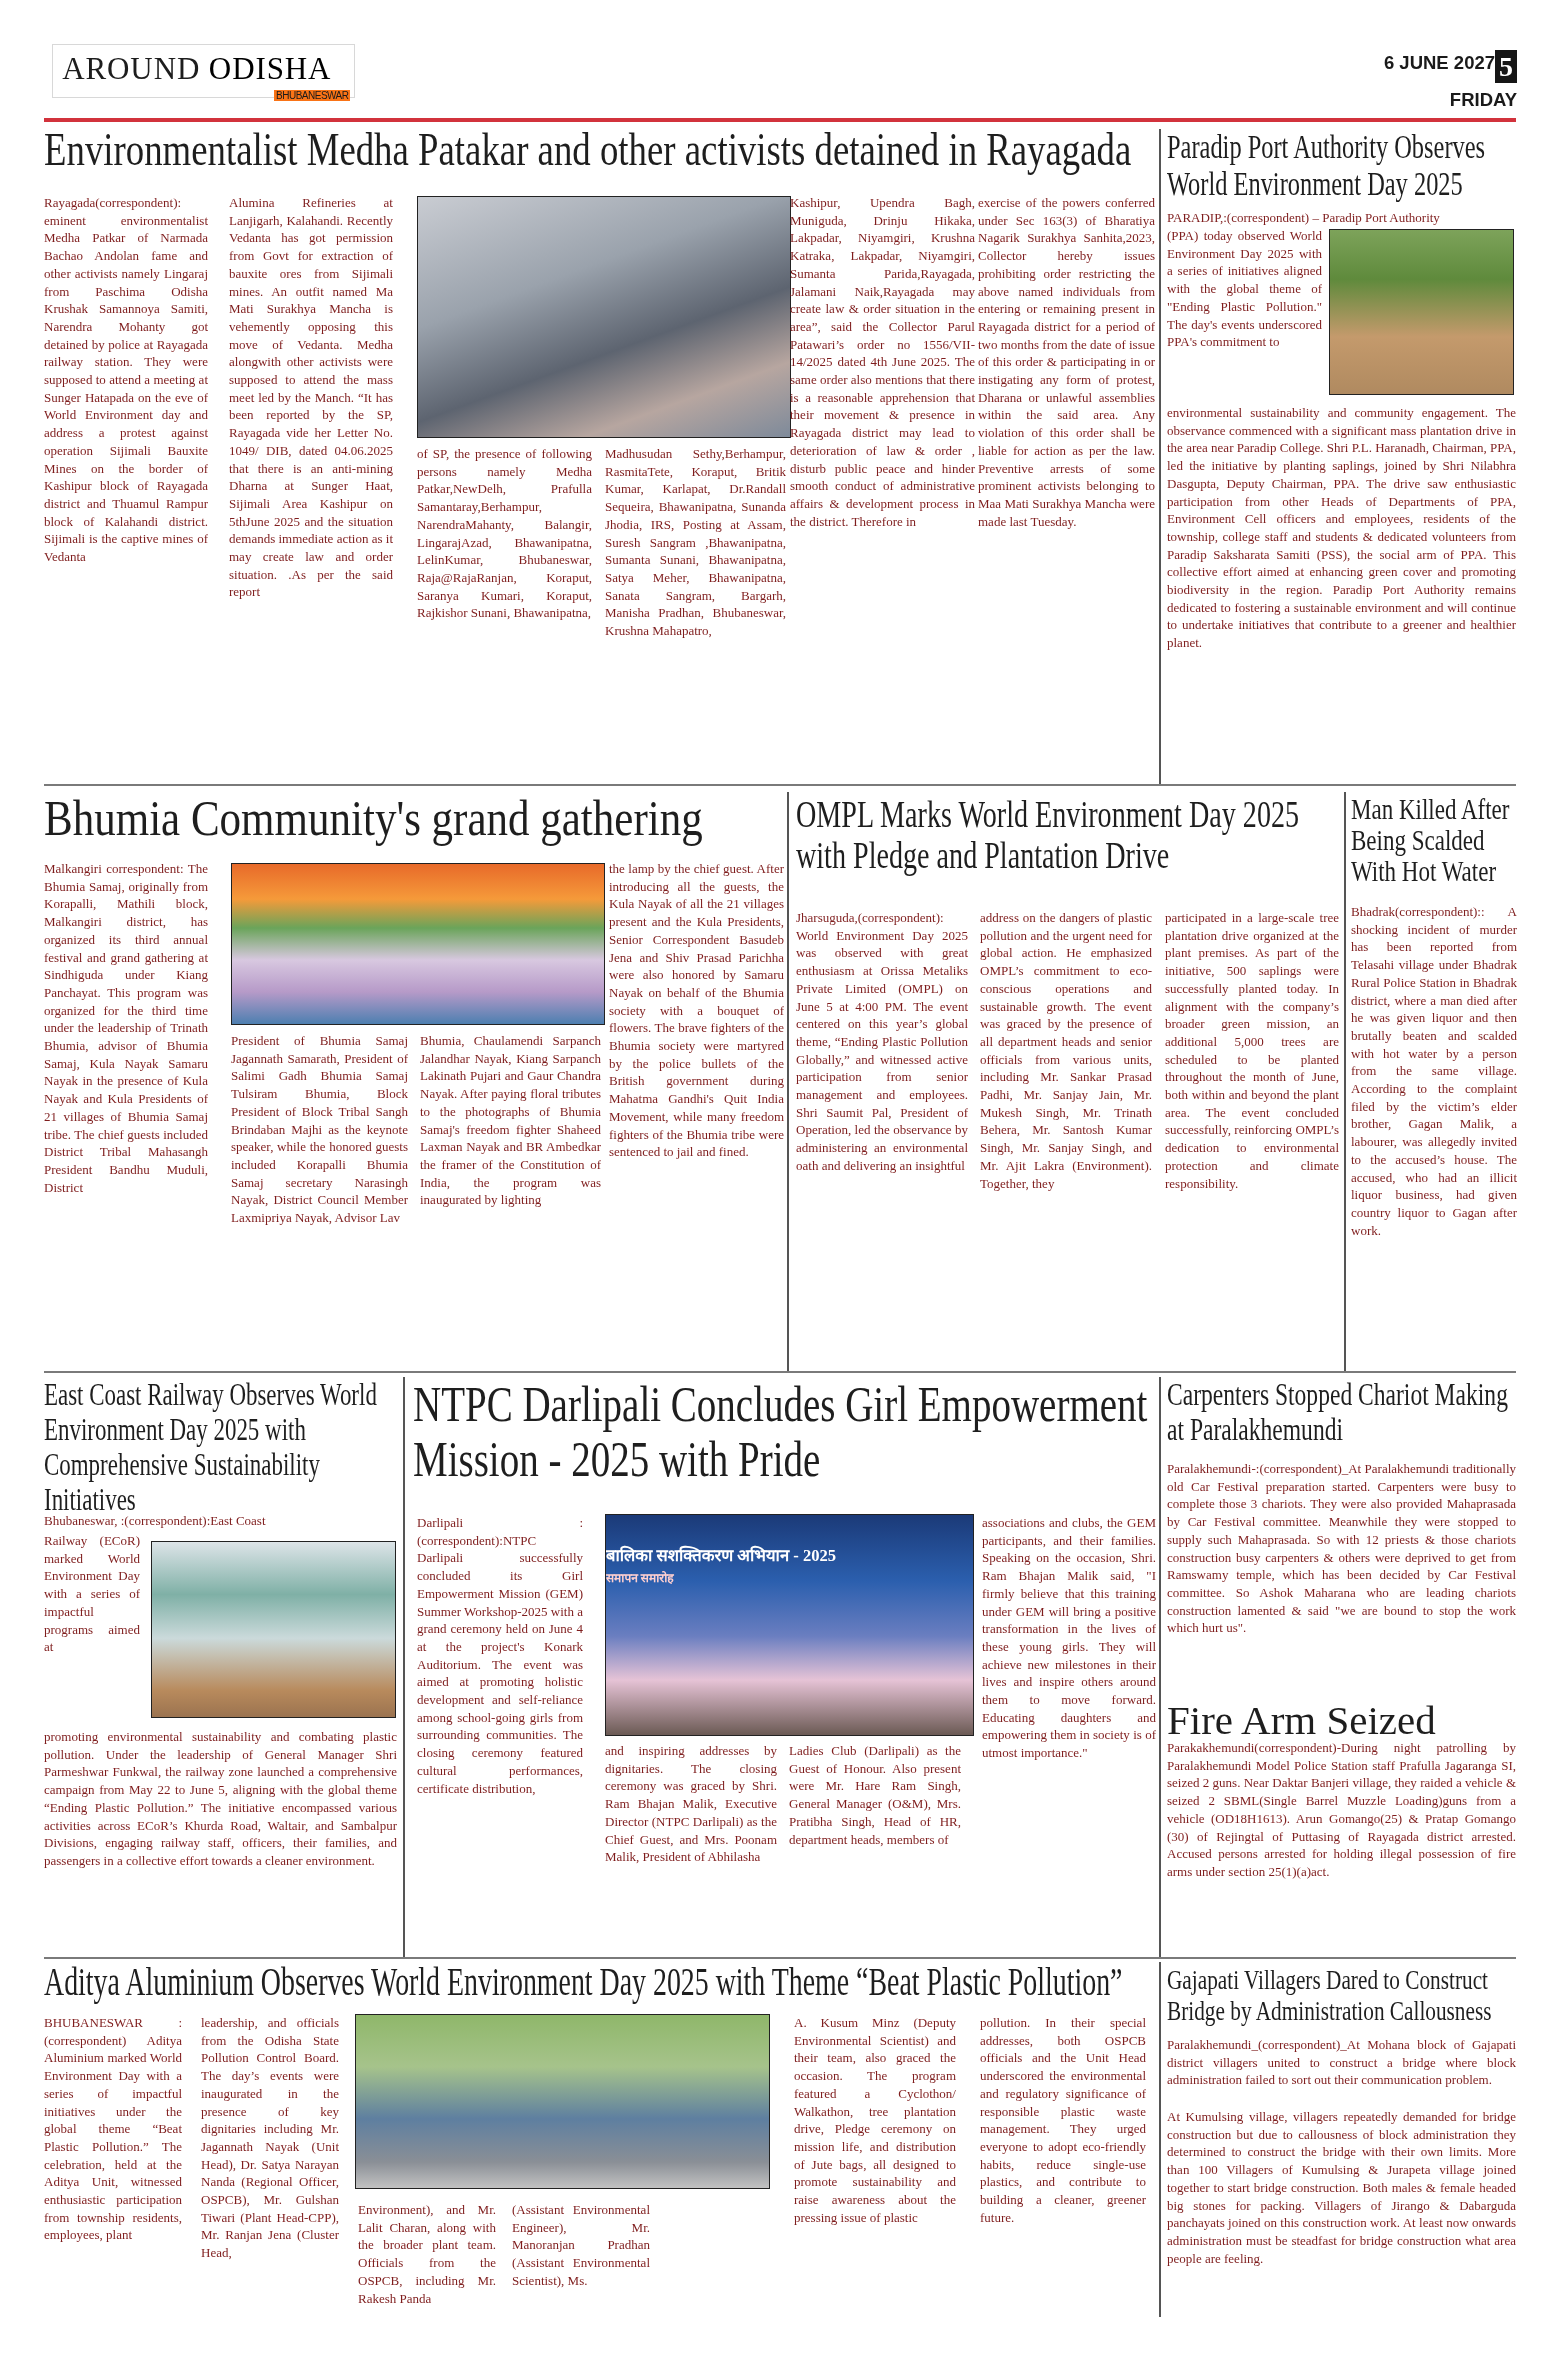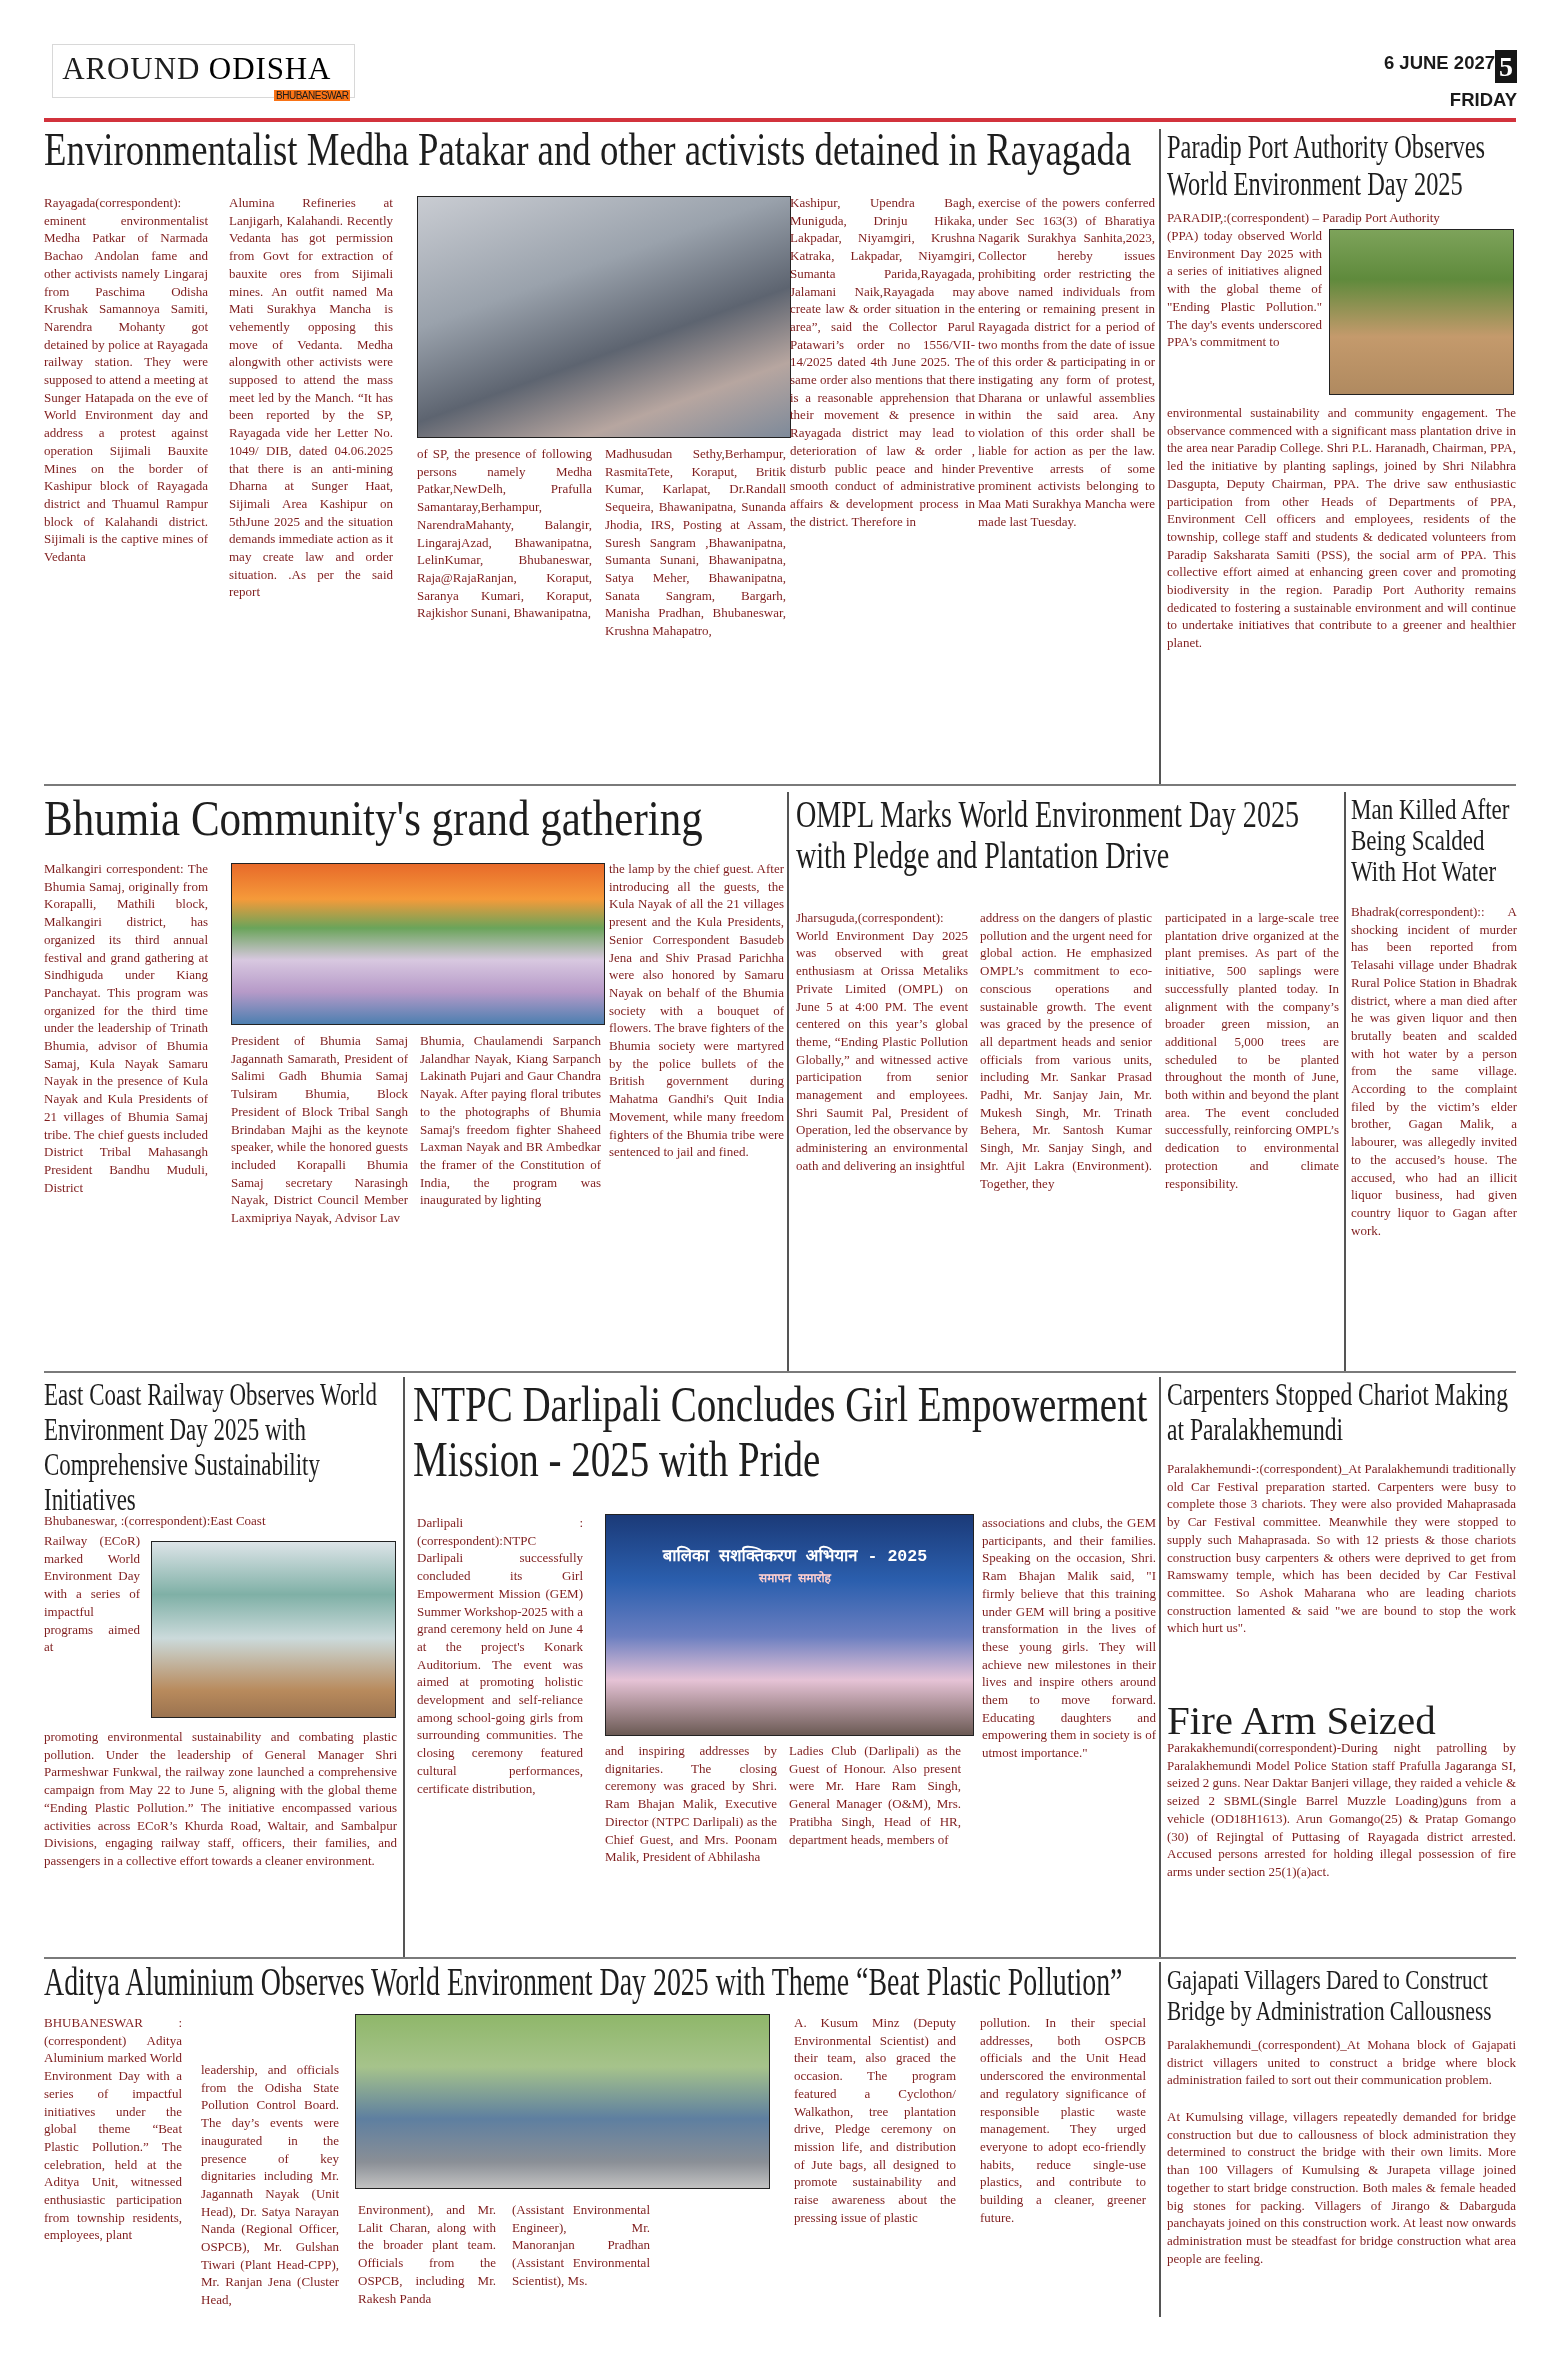--- a/index.html
+++ b/index.html
@@ -18,21 +18,21 @@
   .hl{font-family:"Liberation Sans Narrow","Liberation Serif",serif;color:#1e1e1e;line-height:1.05;transform-origin:left top;white-space:nowrap;}
   .body{font-size:13px;line-height:17.7px;text-align:justify;color:#7f1d1d;}
   .col{position:absolute;overflow:hidden;}
   .photo{position:absolute;border:1.8px solid #222;box-sizing:border-box;overflow:hidden;}
   .ph1{background:linear-gradient(160deg,#c9ccd2 0%,#9aa2ac 35%,#5d6470 60%,#b7a6a0 80%,#7e8a9a 100%);}
   .ph2{background:linear-gradient(180deg,#7da35a 0%,#5f8a3c 30%,#c49a6c 65%,#b08a60 100%);}
   .ph3{background:linear-gradient(180deg,#e86a2a 0%,#f59a3a 22%,#6aa45a 40%,#d8c8e0 60%,#b69ac8 80%,#4d7fb0 100%);}
   .ph4{background:linear-gradient(180deg,#dde4e8 0%,#7fb0a6 30%,#cbdadb 55%,#b88a5c 85%,#9b7350 100%);}
   .ph5{background:linear-gradient(180deg,#1b3a78 0%,#2b5fae 30%,#6a7ec0 55%,#e6c3d6 75%,#6b5a54 100%);}
   .ph6{background:linear-gradient(180deg,#8fb76a 0%,#a6c38b 30%,#5e7fa0 60%,#8a8f96 85%,#c2c2c2 100%);}
-  .photo .ptxt{position:absolute;left:0;right:0;text-align:center;color:#fff;font-family:Liberation Mono, monospace;font-weight:bold;padding-left:11px;}
+  .photo .ptxt{position:absolute;left:0;right:0;color:#fff;font-family:Liberation Serif, serif;font-weight:bold;}
   .fa{font-family:"Liberation Serif",serif;font-size:41px;color:#1e1e1e;margin-top:16px;}
 </style>
 </head>
 <body>
 
 <div class="abs logo">
   <div class="t1"><span>AROUND</span> <span class="od">ODISHA</span></div>
   <div class="t2">BHUBANESWAR</div>
 </div>
 <div class="abs date">6 JUNE 2027</div>
@@ -102,21 +102,21 @@
 
 <div class="abs hl" style="left:1167px;top:1377px;font-size:31px;line-height:35px;transform:scaleX(0.76);white-space:normal;width:461px;">Carpenters Stopped Chariot Making at Paralakhemundi</div>
 <div class="col body" style="left:1167px;top:1460px;width:349px;height:212px;">Paralakhemundi-:(correspondent)_At Paralakhemundi traditionally old Car Festival preparation started. Carpenters were busy to complete those 3 chariots. They were also provided Mahaprasada by Car Festival committee. Meanwhile they were stopped to supply such Mahaprasada. So with 12 priests &amp; those chariots construction busy carpenters &amp; others were deprived to get from Ramswamy temple, which has been decided by Car Festival committee. So Ashok Maharana who are leading chariots construction lamented &amp; said "we are bound to stop the work which hurt us".</div>
 <div class="abs fa" style="left:1167px;top:1680px;">Fire Arm Seized</div>
 <div class="col body" style="left:1167px;top:1739px;width:349px;height:212px;">Parakakhemundi(correspondent)-During night patrolling by Paralakhemundi Model Police Station staff Prafulla Jagaranga SI, seized 2 guns. Near Daktar Banjeri village, they raided a vehicle &amp; seized 2 SBML(Single Barrel Muzzle Loading)guns from a vehicle (OD18H1613). Arun Gomango(25) &amp; Pratap Gomango (30) of Rejingtal of Puttasing of Rayagada district arrested. Accused persons arrested for holding illegal possession of fire arms under section 25(1)(a)act.</div>
 
 <div class="abs hline" style="left:44px;top:1957px;width:1472px;"></div>
 
 <div class="abs hl" style="left:44px;top:1960px;font-size:41px;transform:scaleX(0.68);">Aditya Aluminium Observes World Environment Day 2025 with Theme “Beat Plastic Pollution”</div>
 <div class="col body" style="left:44px;top:2014px;width:138px;height:295px;">BHUBANESWAR :(correspondent) Aditya Aluminium marked World Environment Day with a series of impactful initiatives under the global theme “Beat Plastic Pollution.” The celebration, held at the Aditya Unit, witnessed enthusiastic participation from township residents, employees, plant</div>
-<div class="col body" style="left:201px;top:2014px;width:138px;height:295px;margin-top:47px;">leadership, and officials from the Odisha State Pollution Control Board. The day’s events were inaugurated in the presence of key dignitaries including Mr. Jagannath Nayak (Unit Head), Dr. Satya Narayan Nanda (Regional Officer, OSPCB), Mr. Gulshan Tiwari (Plant Head-CPP), Mr. Ranjan Jena (Cluster Head,</div>
+<div class="col body" style="left:201px;top:2014px;width:138px;height:295px;">leadership, and officials from the Odisha State Pollution Control Board. The day’s events were inaugurated in the presence of key dignitaries including Mr. Jagannath Nayak (Unit Head), Dr. Satya Narayan Nanda (Regional Officer, OSPCB), Mr. Gulshan Tiwari (Plant Head-CPP), Mr. Ranjan Jena (Cluster Head,</div>
 <div class="photo ph6" style="left:355px;top:2014px;width:415px;height:175px;"></div>
 <div class="col body" style="left:358px;top:2201px;width:138px;height:111px;">Environment), and Mr. Lalit Charan, along with the broader plant team. Officials from the OSPCB, including Mr. Rakesh Panda</div>
 <div class="col body" style="left:512px;top:2201px;width:138px;height:111px;">(Assistant Environmental Engineer), Mr. Manoranjan Pradhan (Assistant Environmental Scientist), Ms.</div>
 <div class="col body" style="left:794px;top:2014px;width:162px;height:295px;">A. Kusum Minz (Deputy Environmental Scientist) and their team, also graced the occasion. The program featured a Cyclothon/ Walkathon, tree plantation drive, Pledge ceremony on mission life, and distribution of Jute bags, all designed to promote sustainability and raise awareness about the pressing issue of plastic</div>
 <div class="col body" style="left:980px;top:2014px;width:166px;height:295px;">pollution. In their special addresses, both OSPCB officials and the Unit Head underscored the environmental and regulatory significance of responsible plastic waste management. They urged everyone to adopt eco-friendly habits, reduce single-use plastics, and contribute to building a cleaner, greener future.</div>
 
 <div class="abs vline" style="left:1159px;top:1962px;height:355px;"></div>
 
 <div class="abs hl" style="left:1167px;top:1964px;font-size:28px;line-height:31px;transform:scaleX(0.76);white-space:normal;width:461px;">Gajapati Villagers Dared to Construct Bridge by Administration Callousness</div>
 <div class="col body" style="left:1167px;top:2036px;width:349px;height:74px;">Paralakhemundi_(correspondent)_At Mohana block of Gajapati district villagers united to construct a bridge where block administration failed to sort out their communication problem.</div>

